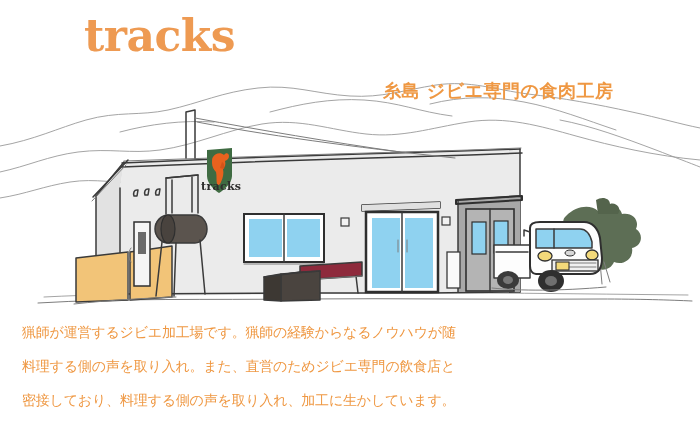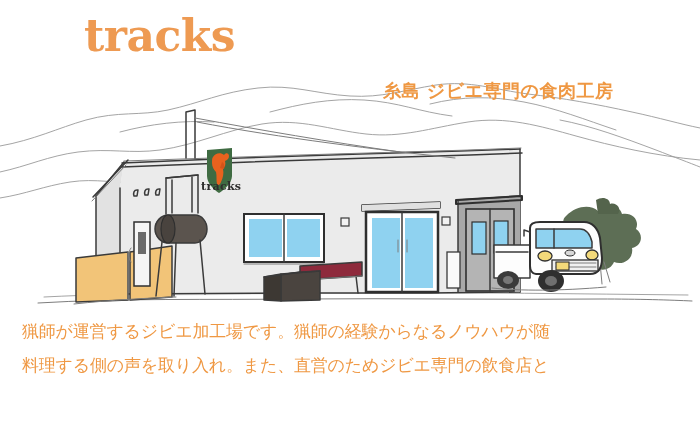--- a/index.html
+++ b/index.html
@@ -60,21 +60,21 @@
   }
   #illustration svg { display: block; }
 
   
   #description {
     position: absolute;
     left: 22px;
     top: 316px;
     width: 660px;
     font-family: Liberation Mono, monospace;
-    font-size: 17px;
+    font-size: 14px;
     font-weight: 500;
     line-height: 34px;
     color: #ef9843;
     letter-spacing: -0.2px;
   }
   #description .line {
     display: block;
     white-space: nowrap;
   }
 </style>
@@ -307,18 +307,19 @@
     </svg>
   </div>
 
   <div id="brand-wordmark">tracks</div>
 
   <div id="tagline">糸島 ジビエ専門の食肉工房</div>
 
   <div id="description">
     <span class="line">猟師が運営するジビエ加工場です。猟師の経験からなるノウハウが随</span>
     <span class="line">料理する側の声を取り入れ。また、直営のためジビエ専門の飲食店と</span>
+    <span class="line">密接しており、料理する側の声を取り入れ、加工に生かしています。</span>
   </div>
 
   <div style="position:absolute; left:201px; top:180px; font-family:'DejaVu Serif', serif;
               font-size:11px; font-weight:700; color:#2e2e2e; letter-spacing:0.3px;">tracks</div>
 
 </div>
 
 </body></html>

